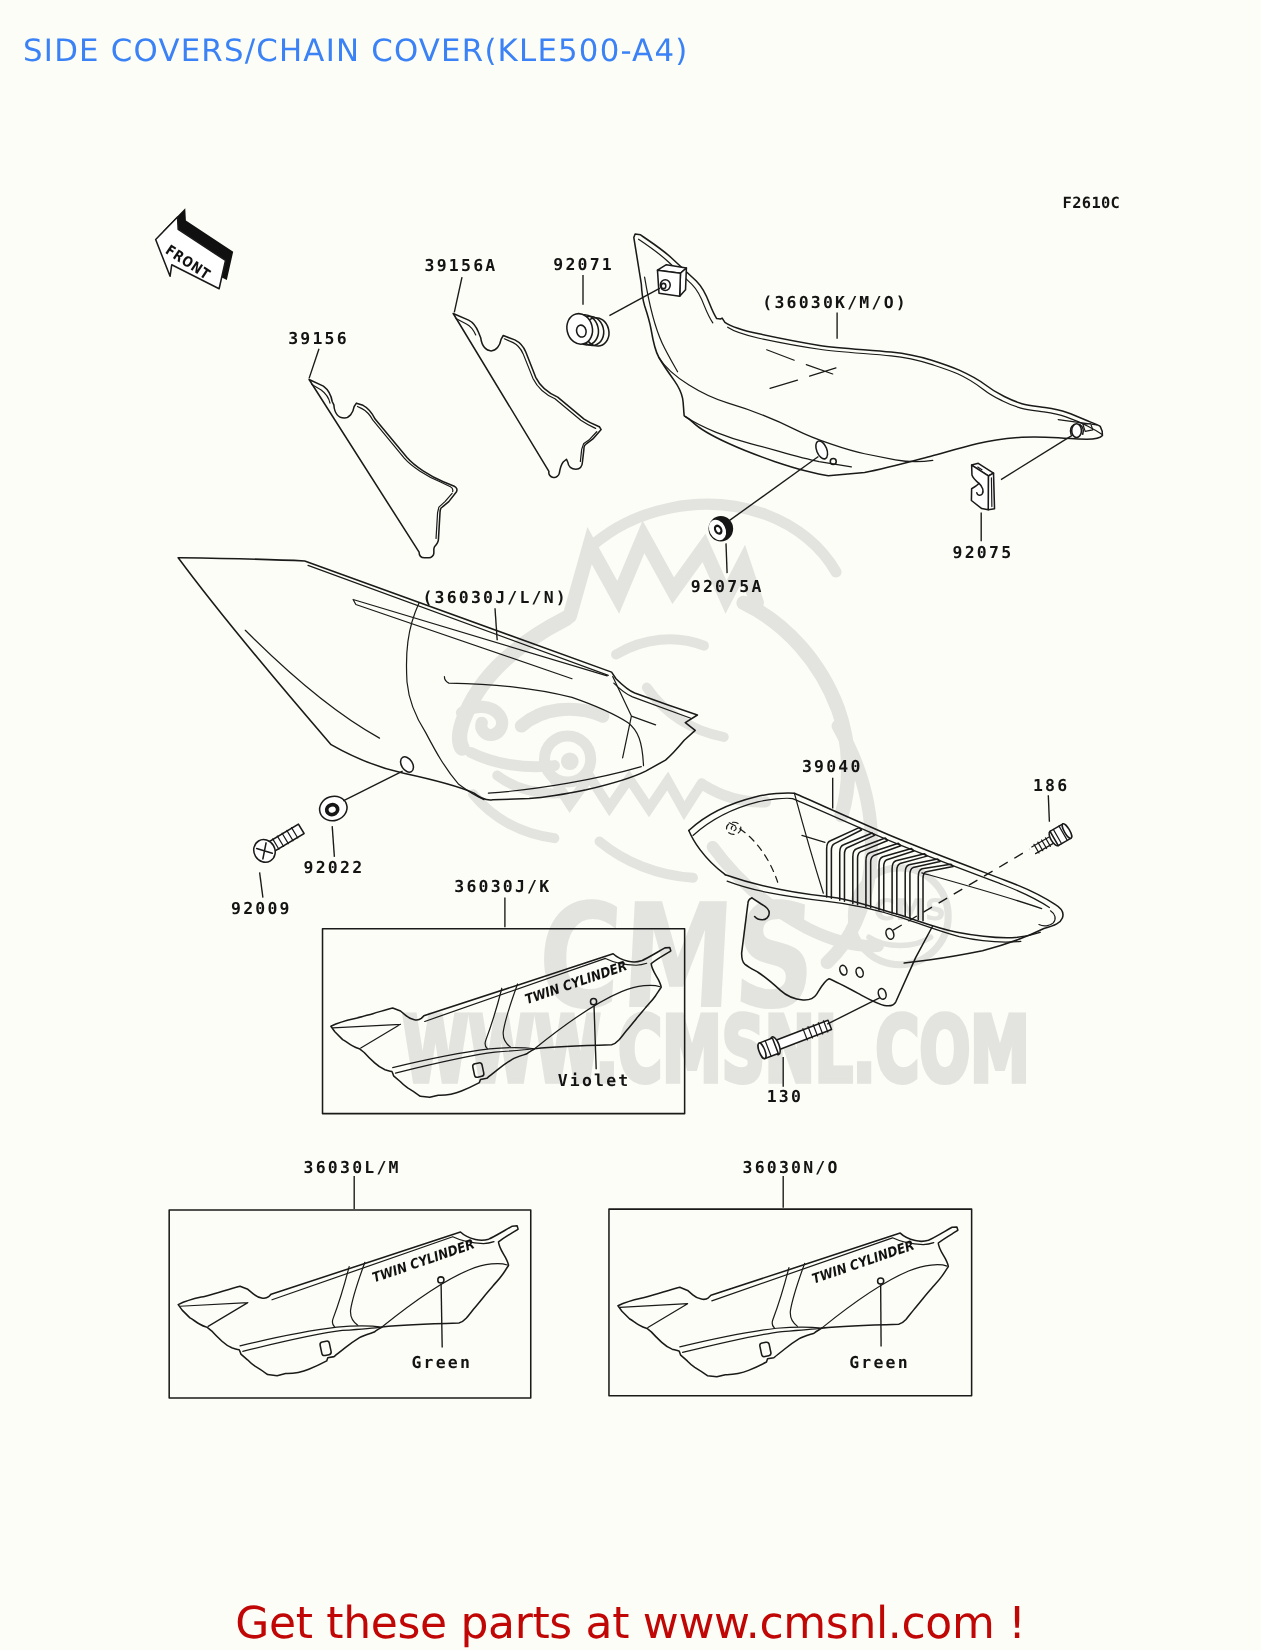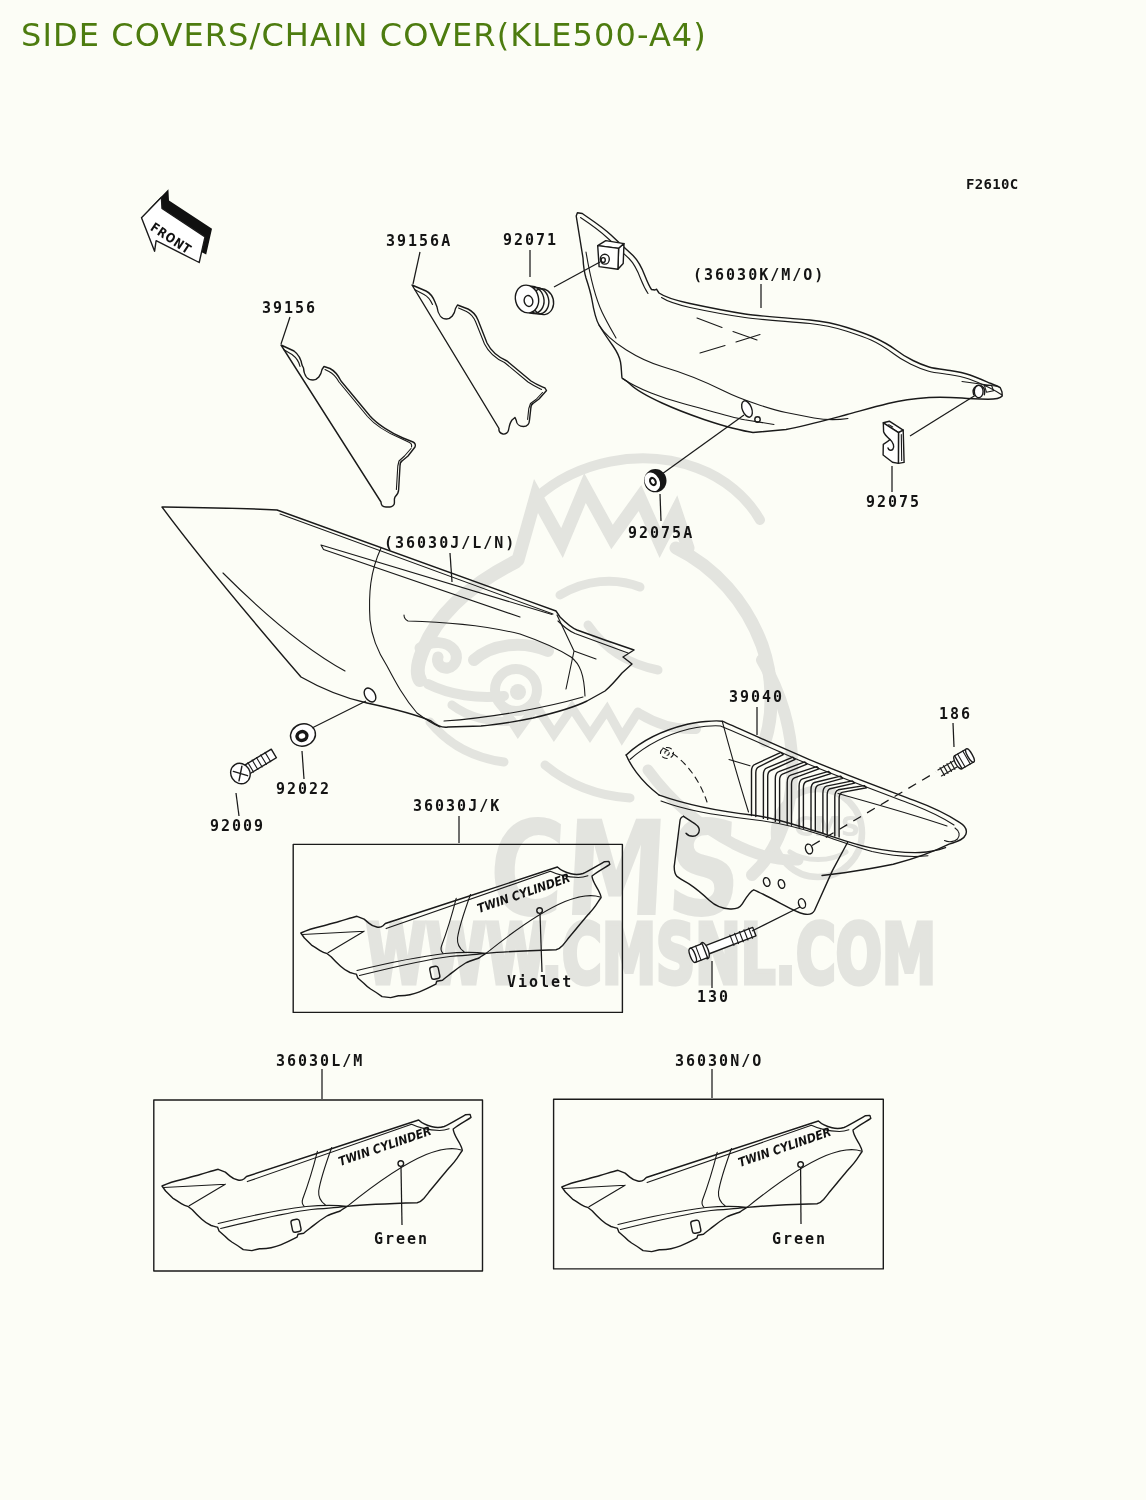--- a/index.html
+++ b/index.html
@@ -10,21 +10,21 @@
   .ln{stroke:#1a1a1a;stroke-width:1.4;fill:none;stroke-linecap:round;stroke-linejoin:round;}
   .lnw{stroke:#1a1a1a;stroke-width:1.4;fill:#ffffff;stroke-linejoin:round;}
   .thin{stroke-width:1.1;}
   .leader{stroke:#1a1a1a;stroke-width:1.25;fill:none;}
   .lbl{font-family:"DejaVu Sans Mono","Liberation Mono",monospace;font-weight:bold;
        font-size:15px;letter-spacing:2px;fill:#141414;}
   .lblsm{font-family:"DejaVu Sans Mono","Liberation Mono",monospace;font-weight:bold;
        font-size:14px;letter-spacing:0.3px;fill:#141414;}
   .wm{fill:#e3e4df;}
   .wmln{stroke:#e3e4df;fill:none;stroke-linecap:round;stroke-linejoin:round;}
-  #title{position:absolute;left:21px;top:16px;font-size:32px;color:#4d7c0f;letter-spacing:1.1px;white-space:nowrap;}
+  #title{position:absolute;left:21px;top:29px;font-size:28px;color:#3b82f6;letter-spacing:1.1px;white-space:nowrap;}
   #banner{position:absolute;left:0;top:1453px;width:1146px;text-align:center;font-size:40px;color:#c10606;letter-spacing:-0.3px;white-space:nowrap;}
 </style>
 </head>
 <body>
 
 <div id="stage">
 
 <div id="title">SIDE COVERS/CHAIN COVER(KLE500-A4)</div>
 
 <svg width="1146" height="1500" viewBox="0 0 1146 1500">
@@ -334,14 +334,15 @@
     <text class="lbl" x="939" y="719">186</text>
     <text class="lbl" x="697" y="1002">130</text>
     <text class="lbl" x="276" y="1066">36030L/M</text>
     <text class="lbl" x="374" y="1244">Green</text>
     <text class="lbl" x="675" y="1066">36030N/O</text>
     <text class="lbl" x="772" y="1244">Green</text>
   </g>
 
 </svg>
 
+<div id="banner">Get these parts at www.cmsnl.com !</div>
 
 </div>
 
 </body></html>

